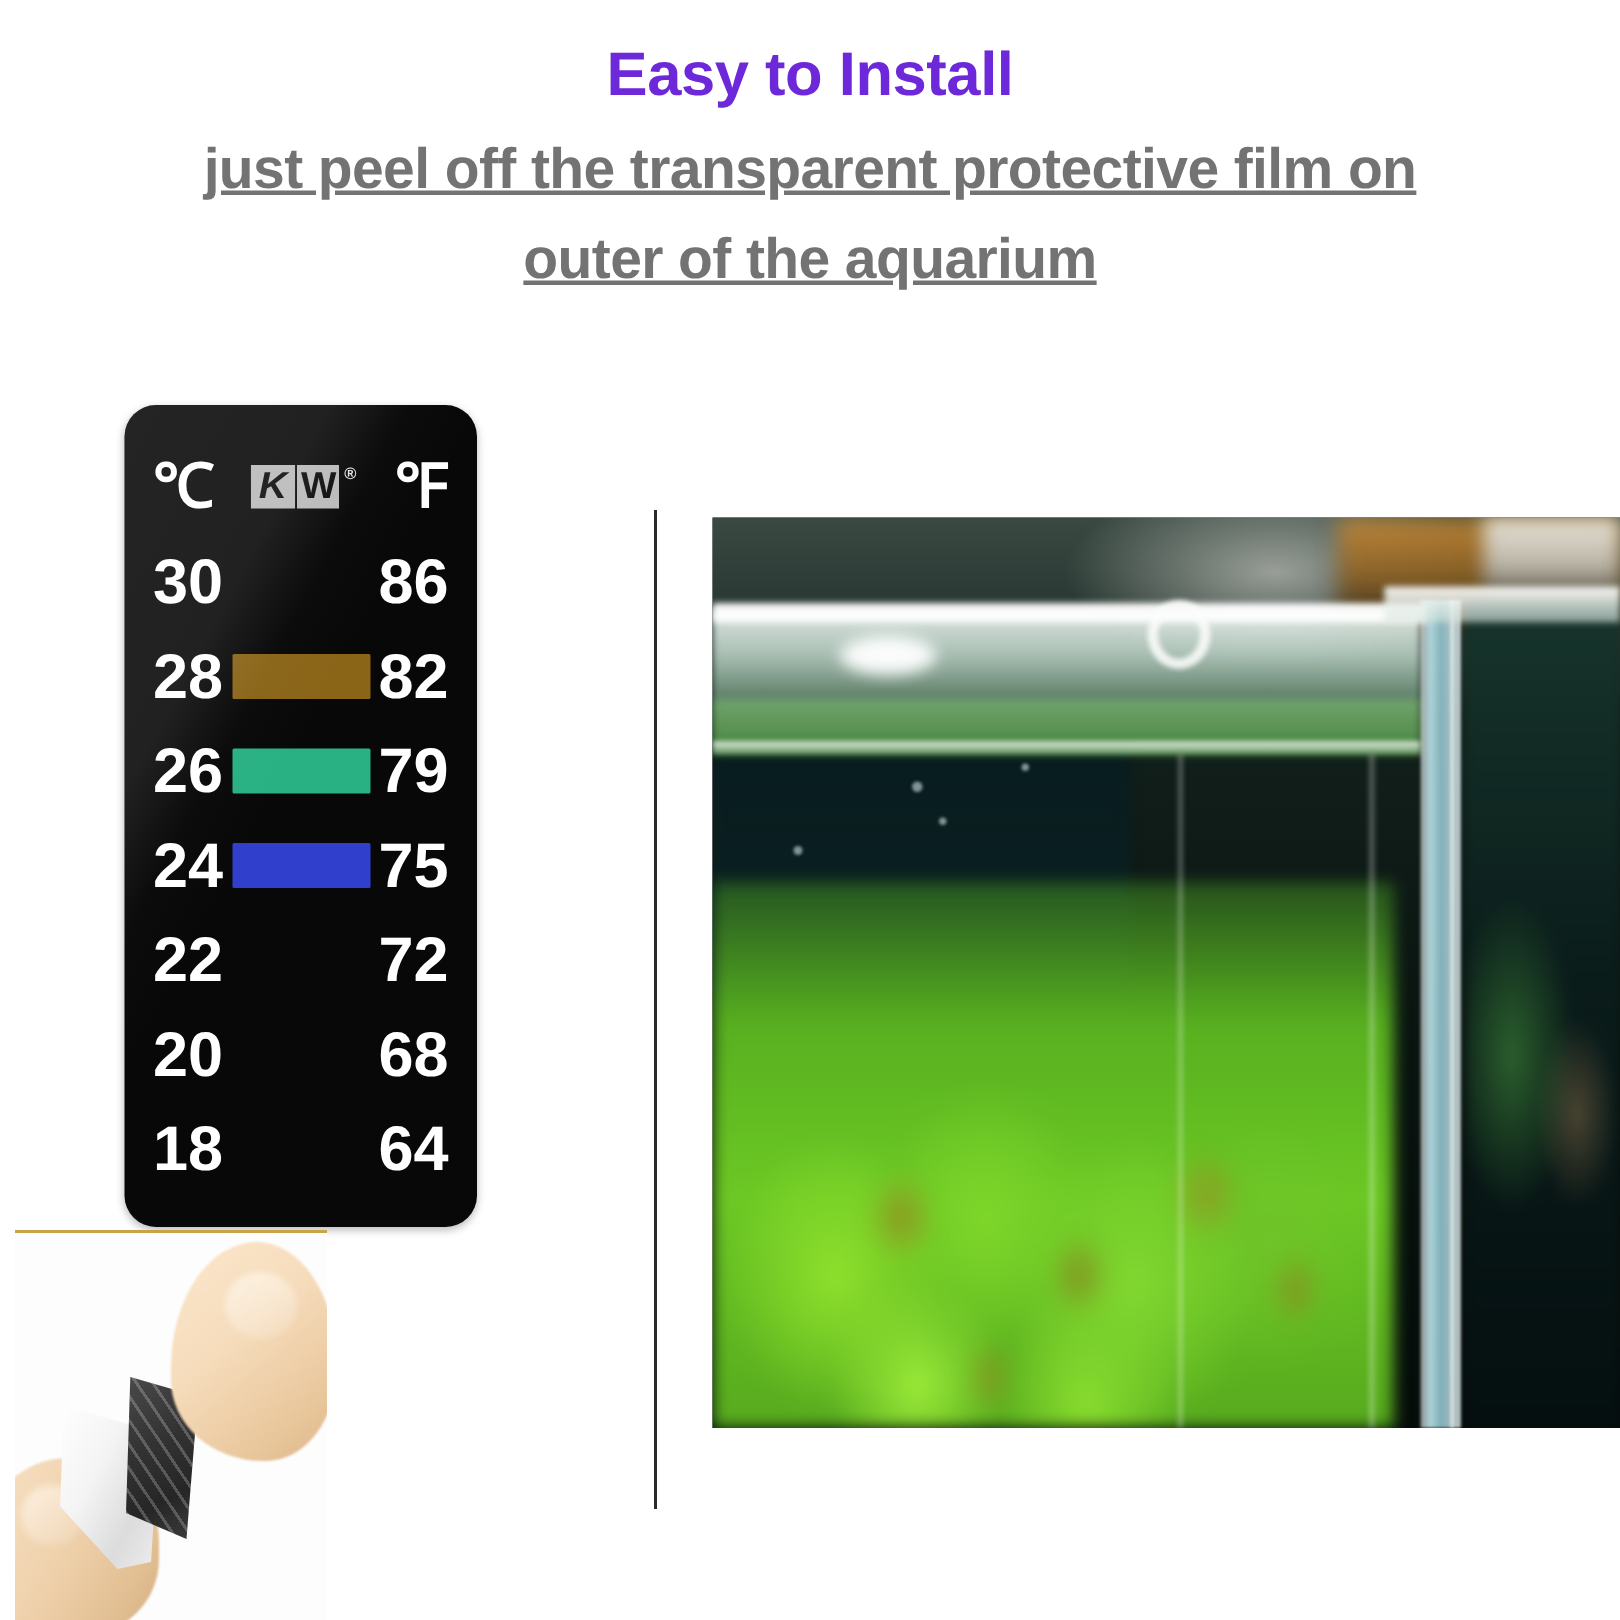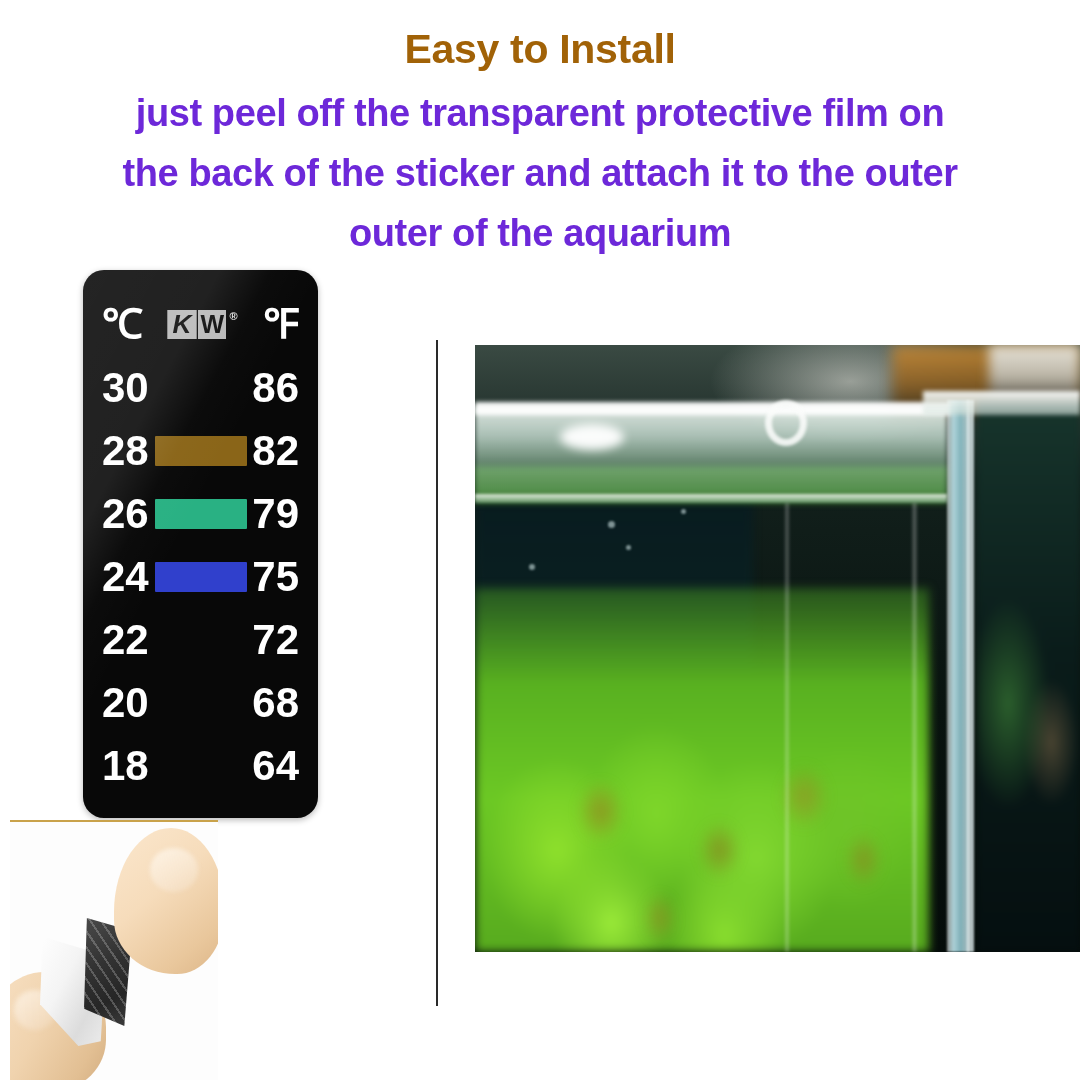--- a/index.html
+++ b/index.html
@@ -298,24 +298,23 @@
     background:
       repeating-linear-gradient(56deg, rgba(255,255,255,0.22) 0px, rgba(255,255,255,0.22) 2px, rgba(255,255,255,0) 2px, rgba(255,255,255,0) 9px),
       linear-gradient(150deg,#4a4a4a 0%, #333333 40%, #262626 72%, #3d3d3d 100%);
     clip-path:polygon(6% 0%, 100% 12%, 84% 100%, 0% 84%);
   }
 </style>
 </head>
 <body>
 
 <div id="header-block">
-  <div id="headline" style="color: #a16207;">Easy to Install</div>
-  <div id="subhead" style="color: #6d28d9;">
+  <div id="headline" style="color: #6d28d9;">Easy to Install</div>
+  <div id="subhead" style="color: #737373; text-decoration: underline;">
     <span class="sline">just peel off the transparent protective film on</span>
-    <span class="sline">the back of the sticker and attach it to the outer</span>
     <span class="sline">outer of the aquarium</span>
   </div>
 </div>
 
 <div class="thermo" id="thermo-large" style="background-color: rgb(8, 8, 8);">
   <div class="inner">
     <div class="t-head">
       <span class="t-unit">℃</span>
       <span class="logo-wrap">
         <span class="logo-box logo-k">K</span>

